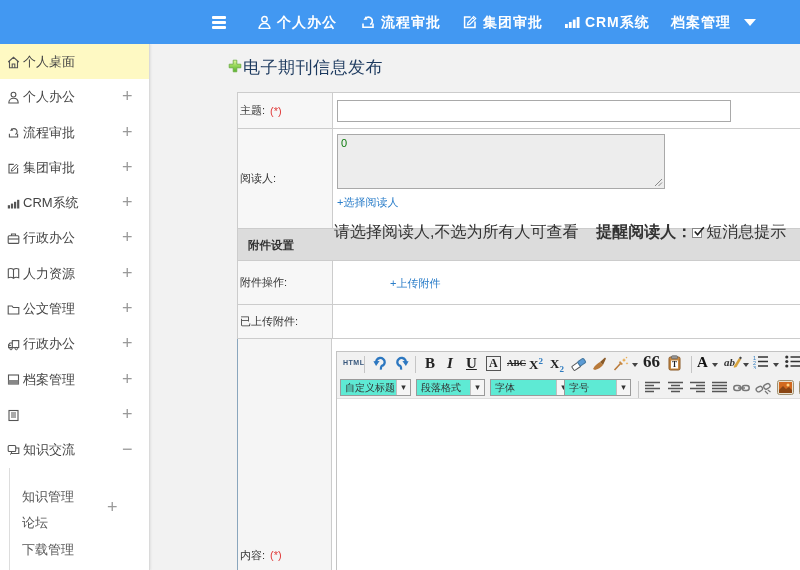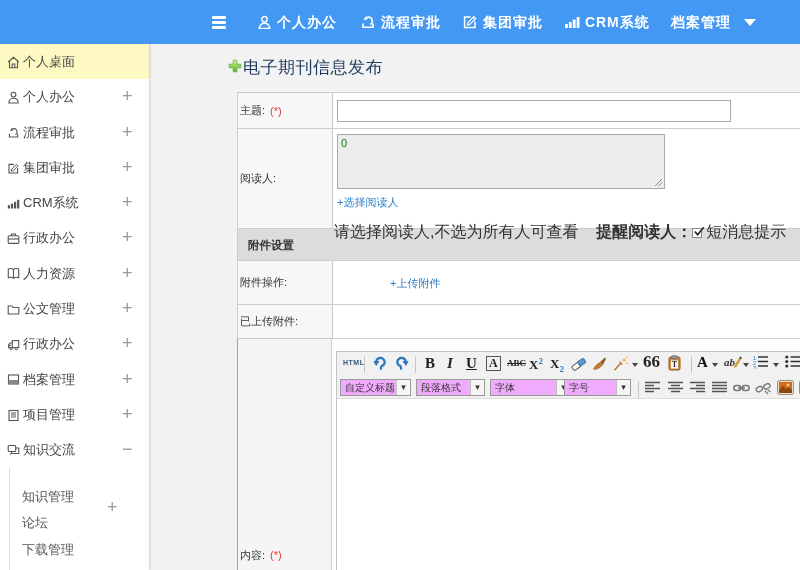--- a/index.html
+++ b/index.html
@@ -30,21 +30,21 @@
 .val{flex:1;position:relative;background:#fff}
 .sechdr{height:32px;background:#dcdcdc;border-bottom:1px solid #ccc;font-size:11.5px;font-weight:bold;color:#333;line-height:32px;padding-left:10px}
 a.bl{color:#2a7dc9;text-decoration:none;font-size:11px}
 #editor{position:absolute;left:185px;top:306.7px;width:620px;background:#fff;border:1px solid #c3c3c3}
 .tb1{position:relative;height:26px;background:#f1f1f1}
 .tb2{position:relative;height:21px;background:#f1f1f1;border-bottom:1px solid #ddd;padding-top:0}
 .tbody{height:400px;background:#fff}
 .ti{position:absolute}
 .sep{position:absolute;top:4px;width:1px;height:17px;background:#c5c5c5}
 .dar{position:absolute;width:0;height:0;border-left:3.5px solid transparent;border-right:3.5px solid transparent;border-top:4px solid #444}
-.dd{position:absolute;top:1px;height:17px;background:#f0abfc;border:1px solid #9a9a9a;font-size:10px;color:#333}
+.dd{position:absolute;top:1px;height:17px;background:#5eead4;border:1px solid #9a9a9a;font-size:10px;color:#333}
 .ddt{position:absolute;left:4px;top:0;line-height:16px;white-space:nowrap}
 .dda{position:absolute;right:0;top:0;width:14px;height:15px;border-left:1px solid #c0c0c0;text-align:center;line-height:14px;font-size:9px;color:#333;background:#f5f5f5}
 </style></head><body>
 <div id="hdr">
   <div class="burger">
       <i></i>
       <i></i>
       <i></i>
     </div>
   <span class="nitem" style="left:257px">
@@ -160,21 +160,20 @@
         <rect x="1.5" y="7" width="10" height="4" fill="#888"></rect>
       </svg>
       <span class="t">档案管理</span>
       <span class="p">+</span>
     </div>
   <div class="mi">
       <svg width="13" height="13" viewBox="0 0 13 13">
         <rect x="2" y="1.5" width="9" height="10" fill="none" stroke="#555" stroke-width="1.1"></rect>
         <path d="M4 4 L9 4 M4 6 L9 6 M4 8 L9 8" stroke="#555" stroke-width="1"></path>
       </svg>
-      <span class="t">项目管理</span>
       <span class="p">+</span>
     </div>
   <div class="mi">
       <svg width="13" height="13" viewBox="0 0 13 13">
         <rect x="1.2" y="1.5" width="7.5" height="6" rx="1" fill="none" stroke="#555" stroke-width="1.1"></rect>
         <path d="M4.5 7.5 L4.5 9.5 L11.8 9.5 L11.8 4 L8.7 4" fill="none" stroke="#555" stroke-width="1.1"></path>
         <path d="M4.5 9.5 L3 11.2 L3 9.5" fill="#555"></path>
       </svg>
       <span class="t">知识交流</span>
       <span class="p">−</span>

